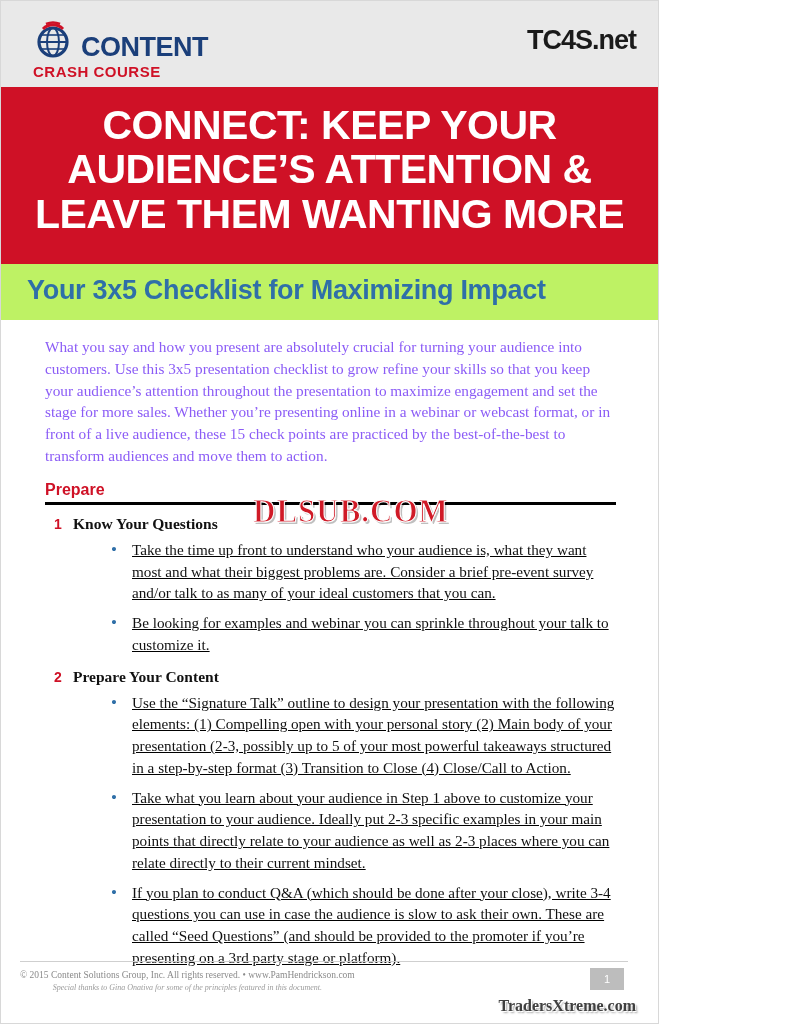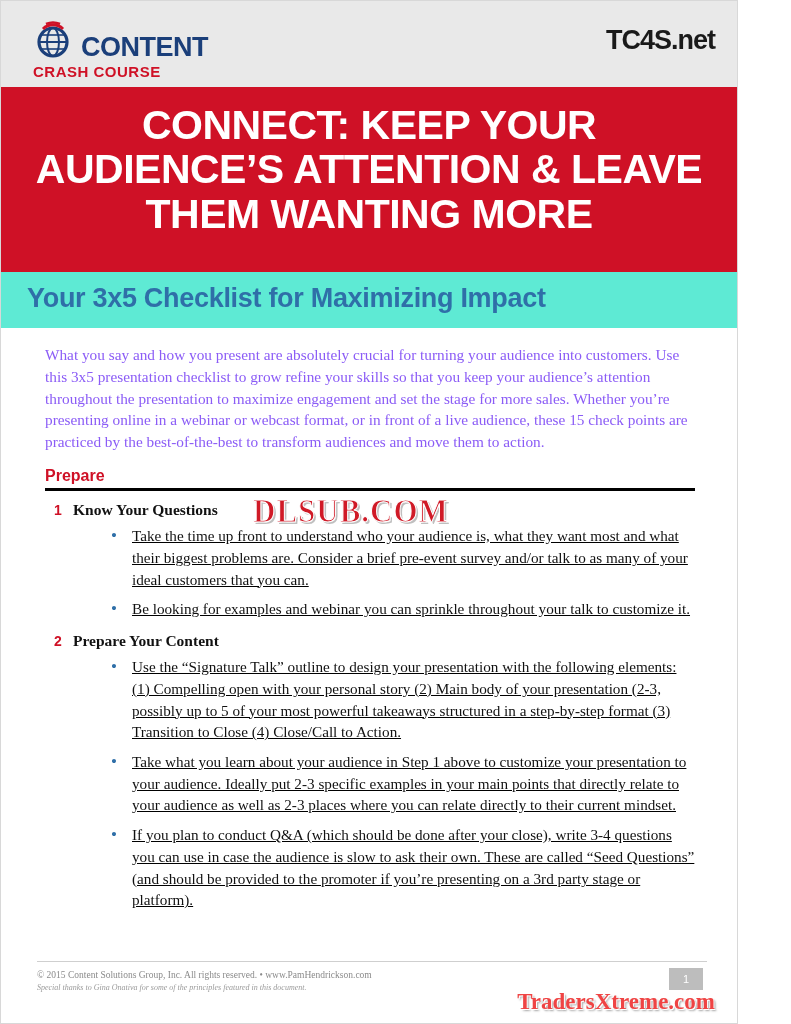--- a/index.html
+++ b/index.html
@@ -8,21 +8,21 @@
   }
   body {
     width: 791px;
     height: 1024px;
     background: #ffffff;
     font-family: "Liberation Serif", serif;
     overflow: hidden;
     position: relative;
   }
   .page {
-    width: 738px;
+    width: 659px;
     height: 1024px;
     position: relative;
     box-sizing: border-box;
     border: 1px solid #d8d8d8;
     background: #fff;
     overflow: hidden;
   }
 
   
   .header {
@@ -77,36 +77,36 @@
     color: #1a1a1a;
     letter-spacing: -1px;
     padding-bottom: 8px;
   }
 
   
   .title-band {
     background: #cf1126;
     color: #ffffff;
     text-align: center;
-    padding: 16px 18px 36px;
+    padding: 16px 18px 28px;
     box-sizing: border-box;
   }
   .title-band h1 {
     margin: 0;
     font-family: "Liberation Sans", sans-serif;
     font-weight: bold;
     font-size: 41px;
     line-height: 1.08;
     letter-spacing: -0.5px;
     text-transform: uppercase;
   }
 
   
   .subtitle-band {
-    background: #5eead4;
+    background: #bef264;
     padding: 11px 26px 14px;
     box-sizing: border-box;
   }
   .subtitle-band h2 {
     margin: 0;
     font-family: "Liberation Sans", sans-serif;
     font-weight: bold;
     font-size: 27px;
     color: #2f6fa8;
     letter-spacing: -0.3px;
@@ -183,21 +183,22 @@
   }
 
   
   .footer {
     position: absolute;
     left: 0;
     right: 0;
     bottom: 0;
     height: 62px;
     box-sizing: border-box;
-    padding: 0 30px 0 36px;
+    padding: 0 30px 0 19px;
+    text-align: center;
   }
   .footer-rule {
     border-top: 1px solid #cfcfcf;
     margin-bottom: 6px;
   }
   .footer-inner {
     display: flex;
     justify-content: space-between;
     align-items: flex-start;
   }
@@ -239,22 +240,22 @@
     text-shadow: 2px 2px 0 rgba(0,0,0,0.25);
     transform: scaleY(1.12);
     pointer-events: none;
   }
   .wm-traders {
     position: absolute;
     right: 22px;
     bottom: 8px;
     font-family: "Liberation Serif", serif;
     font-weight: bold;
-    font-size: 23px;
-    color: #ef4444;
+    font-size: 16px;
+    color: #404040;
     text-shadow: 1px 1px 0 #ffffff, 2px 2px 2px rgba(0,0,0,0.35);
     pointer-events: none;
   }
 </style>
 </head>
 <body>
 
 <div class="page">
 
   <div class="header">

